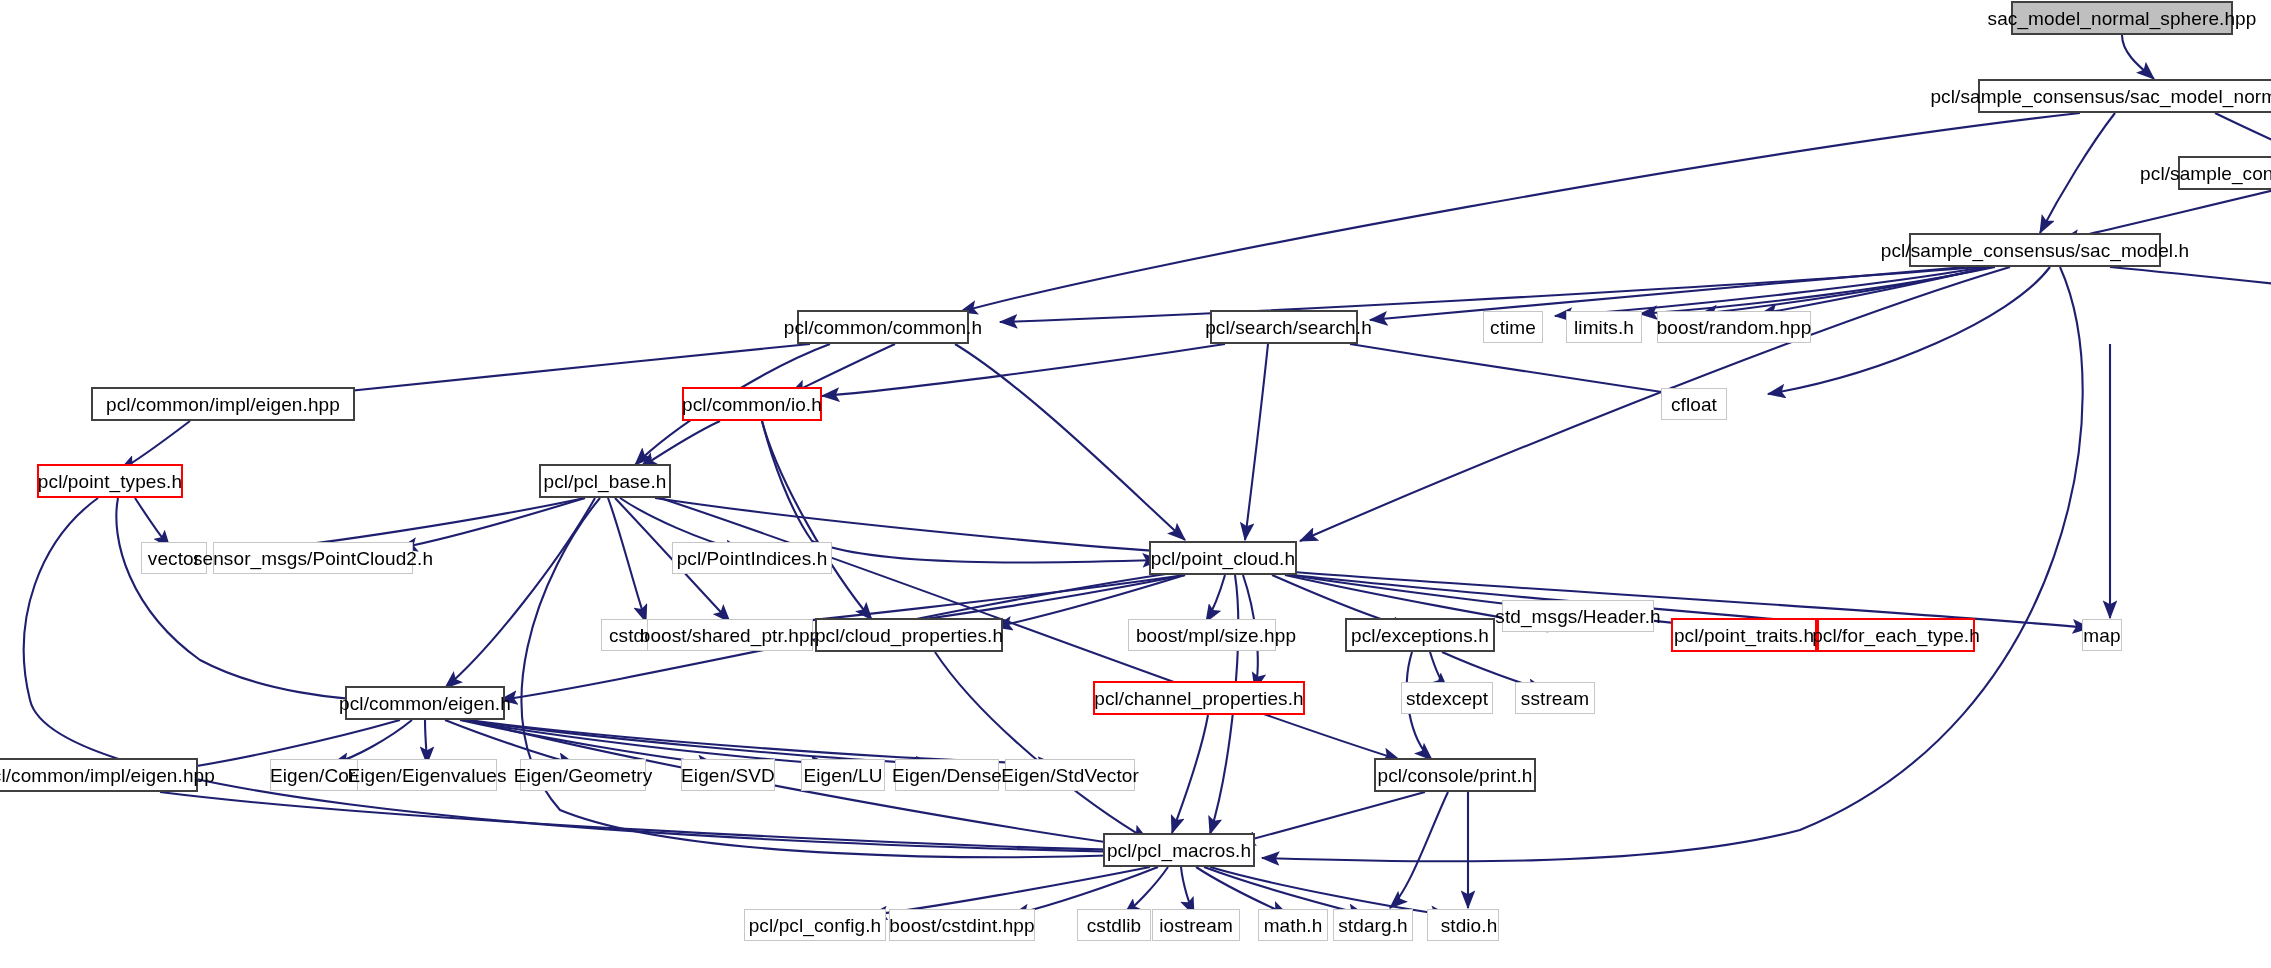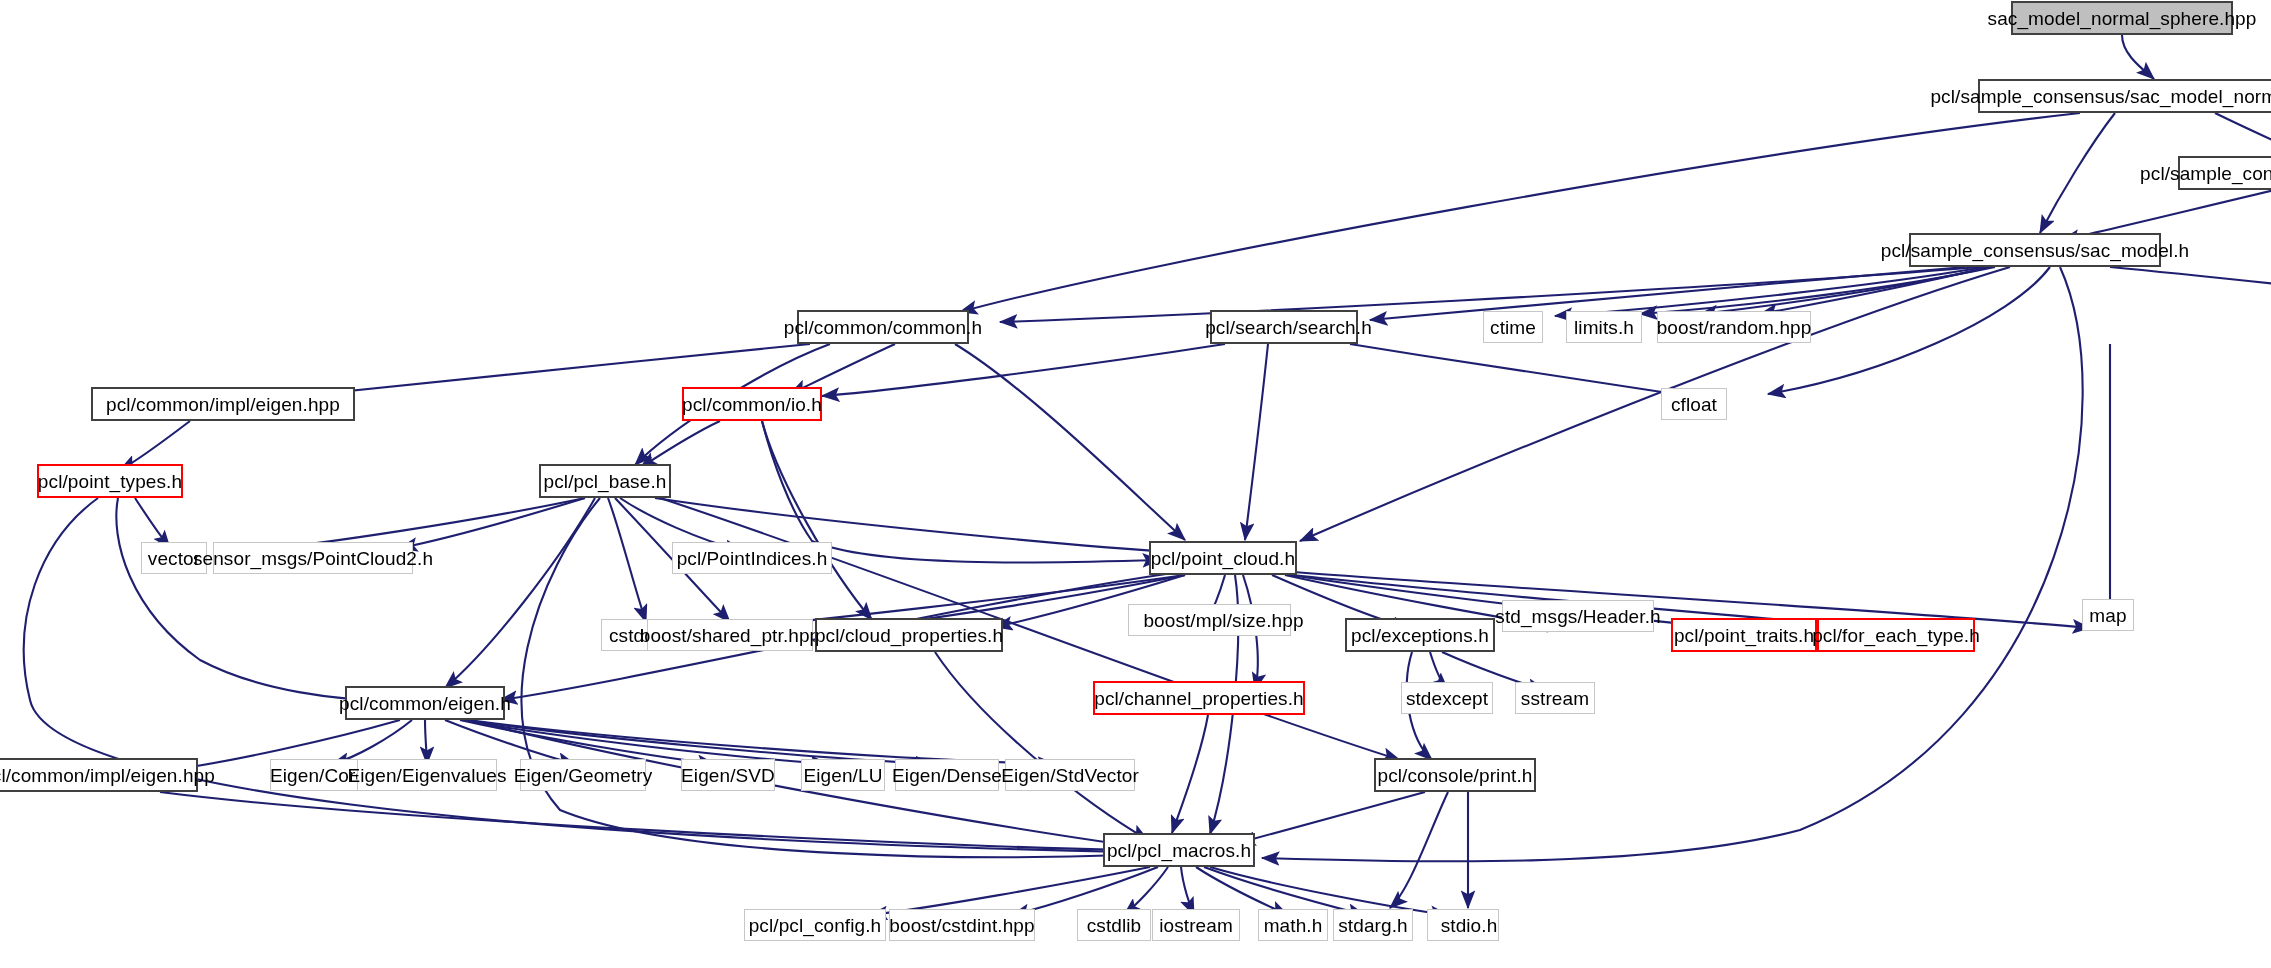--- a/index.html
+++ b/index.html
@@ -169,36 +169,36 @@
       </div>
       <div class="node-box kind-external" style="left: 601px; top: 619px; width: 78px; height: 32px;">
         <span class="node-label">cstddef</span>
       </div>
       <div class="node-box kind-external" style="left: 647px; top: 619px; width: 166px; height: 32px;">
         <span class="node-label">boost/shared_ptr.hpp</span>
       </div>
       <div class="node-box kind-internal" style="left: 815px; top: 618px; width: 188px; height: 34px;">
         <span class="node-label">pcl/cloud_properties.h</span>
       </div>
-      <div class="node-box kind-external" style="left: 1128px; top: 604px; width: 163px; height: 32px; padding-left: 28px;">
+      <div class="node-box kind-external" style="left: 1128px; top: 619px; width: 148px; height: 32px; padding-left: 28px;">
         <span class="node-label">boost/mpl/size.hpp</span>
       </div>
       <div class="node-box kind-internal" style="left: 1345px; top: 618px; width: 150px; height: 34px;">
         <span class="node-label">pcl/exceptions.h</span>
       </div>
       <div class="node-box kind-external" style="left: 1502px; top: 600px; width: 152px; height: 32px;">
         <span class="node-label">std_msgs/Header.h</span>
       </div>
       <div class="node-box kind-missing" style="left: 1671px; top: 618px; width: 146px; height: 34px;">
         <span class="node-label">pcl/point_traits.h</span>
       </div>
       <div class="node-box kind-missing" style="left: 1817px; top: 618px; width: 158px; height: 34px;">
         <span class="node-label">pcl/for_each_type.h</span>
       </div>
-      <div class="node-box kind-external" style="left: 2082px; top: 599px; width: 52px; height: 32px; justify-content: center;">
+      <div class="node-box kind-external" style="left: 2082px; top: 619px; width: 40px; height: 32px; justify-content: center;">
         <span class="node-label">map</span>
       </div>
       <div class="node-box kind-missing" style="left: 1093px; top: 681px; width: 212px; height: 34px;">
         <span class="node-label">pcl/channel_properties.h</span>
       </div>
       <div class="node-box kind-external" style="left: 1401px; top: 682px; width: 92px; height: 32px;">
         <span class="node-label">stdexcept</span>
       </div>
       <div class="node-box kind-external" style="left: 1515px; top: 682px; width: 80px; height: 32px;">
         <span class="node-label">sstream</span>

